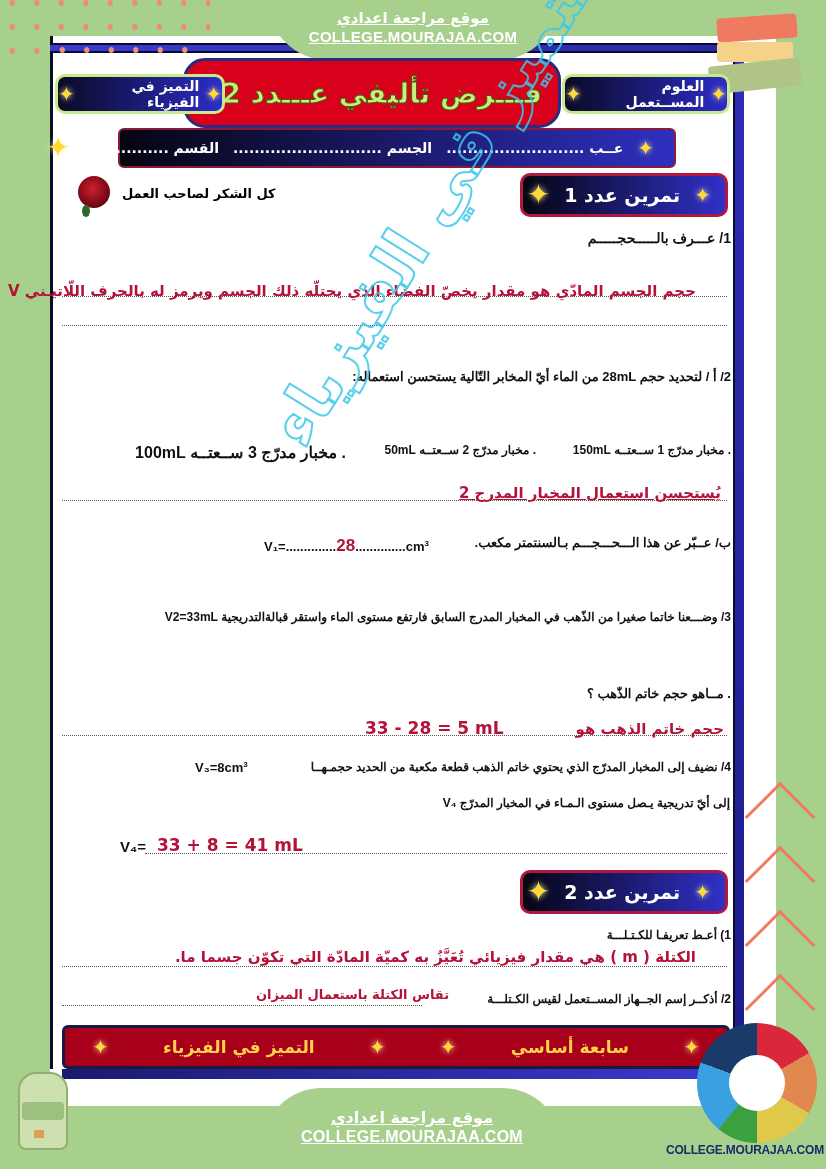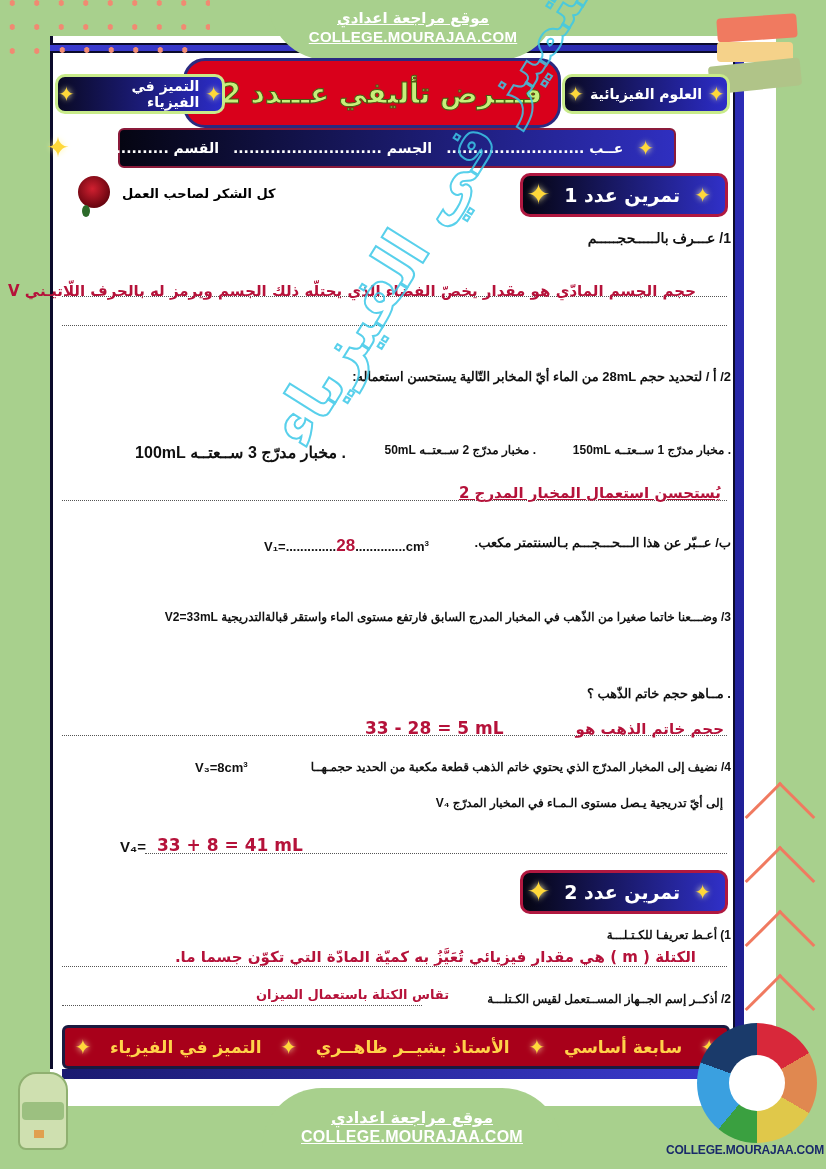--- a/index.html
+++ b/index.html
@@ -190,21 +190,21 @@
 </div>
 
 <div class="books">
   <div class="book" style="left:14px;top:2px;width:80px;height:24px;background:#f07a60;transform:rotate(-4deg);"></div>
   <div class="book" style="left:14px;top:28px;width:76px;height:20px;background:#f5d28a;"></div>
   <div class="book" style="left:6px;top:48px;width:92px;height:28px;background:#b0c488;transform:rotate(-6deg);"></div>
 </div>
 
 <div class="pill pill-right">
   <span class="star">✦</span>
-  <span>العلوم الفيزيائية</span>
+  <span>العلوم المســتعمل</span>
   <span class="star">✦</span>
 </div>
 <div class="title-banner">
   <span class="title-text">فـــرض تأليفي عـــدد 02</span>
 </div>
 <div class="pill pill-left">
   <span class="star">✦</span>
   <span>التميز في الفيزياء</span>
   <span class="star">✦</span>
 </div>
@@ -247,21 +247,21 @@
 <div class="q" style="right:95px;top:610px;font-size:12px;">3/ وضـــعنا خاتما صغيرا من الذّهب في المخبار المدرج السابق فارتفع مستوى الماء واستقر قبالةالتدريجية V2=33mL</div>
 <div class="q" style="right:95px;top:686px;">. مــاهو حجم خاتم الذّهب ؟</div>
 <div class="dotline" style="left:62px;top:735px;width:665px;"></div>
 <div class="ans" style="right:102px;top:720px;font-size:15px;">حجم خاتم الذهب هو</div>
 <div class="ans" style="left:365px;top:718px;font-size:17px;direction:ltr;">33 - 28 = 5 mL</div>
 
 <div class="q" style="right:95px;top:760px;font-size:12px;">4/ نضيف إلى المخبار المدرّج الذي يحتوي خاتم الذهب قطعة مكعبة من الحديد حجمـهــا</div>
 <div class="q" style="left:195px;top:760px;direction:ltr;">
   <span>V₃=8cm</span><span class="sup">3</span>
 </div>
-<div class="q" style="right:103px;top:796px;font-size:12px;text-align:right;">إلى أيّ تدريجية يـصل مستوى الـمـاء في المخبار المدرّج V₄</div>
+<div class="q" style="right:96px;top:796px;font-size:12px;text-align:right;">إلى أيّ تدريجية يـصل مستوى الـمـاء في المخبار المدرّج V₄</div>
 <div class="dotline" style="left:145px;top:853px;width:582px;"></div>
 <div class="q" style="left:120px;top:838px;direction:ltr;font-size:15px;">V₄=</div>
 <div class="ans" style="left:157px;top:835px;font-size:17px;direction:ltr;">33 + 8 = 41 mL</div>
 
 <div class="ex-header ex2">
   <span class="star">✦</span>
   <span>تمرين عدد 2</span>
   <span class="star star-lg">✦</span>
 </div>
 
@@ -280,21 +280,20 @@
   <div class="chev"></div>
   <div class="chev"></div>
   <div class="chev"></div>
 </div>
 
 <div class="footer-under"></div>
 <div class="footer-banner">
   <span class="star">✦</span>
   <span>سابعة أساسي</span>
   <span class="star">✦</span>
-  <span>الأستاذ بشيــر ظاهــري</span>
   <span class="star">✦</span>
   <span>التميز في الفيزياء</span>
   <span class="star">✦</span>
 </div>
 
 <div class="site-tab-bottom">
   <span class="site-ar">موقع مراجعة اعدادي</span>
   <span class="site-en">COLLEGE.MOURAJAA.COM</span>
 </div>
 

